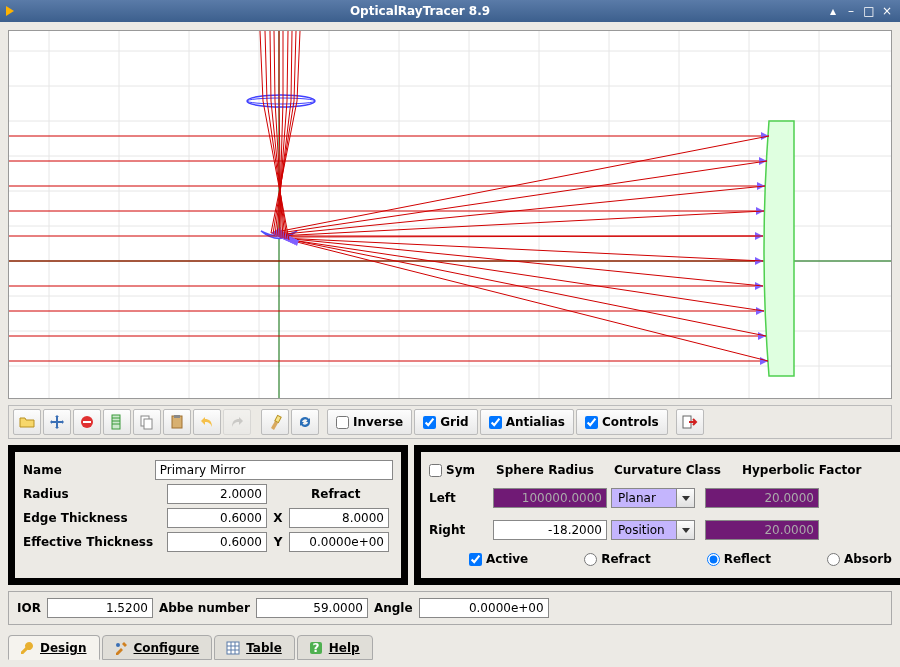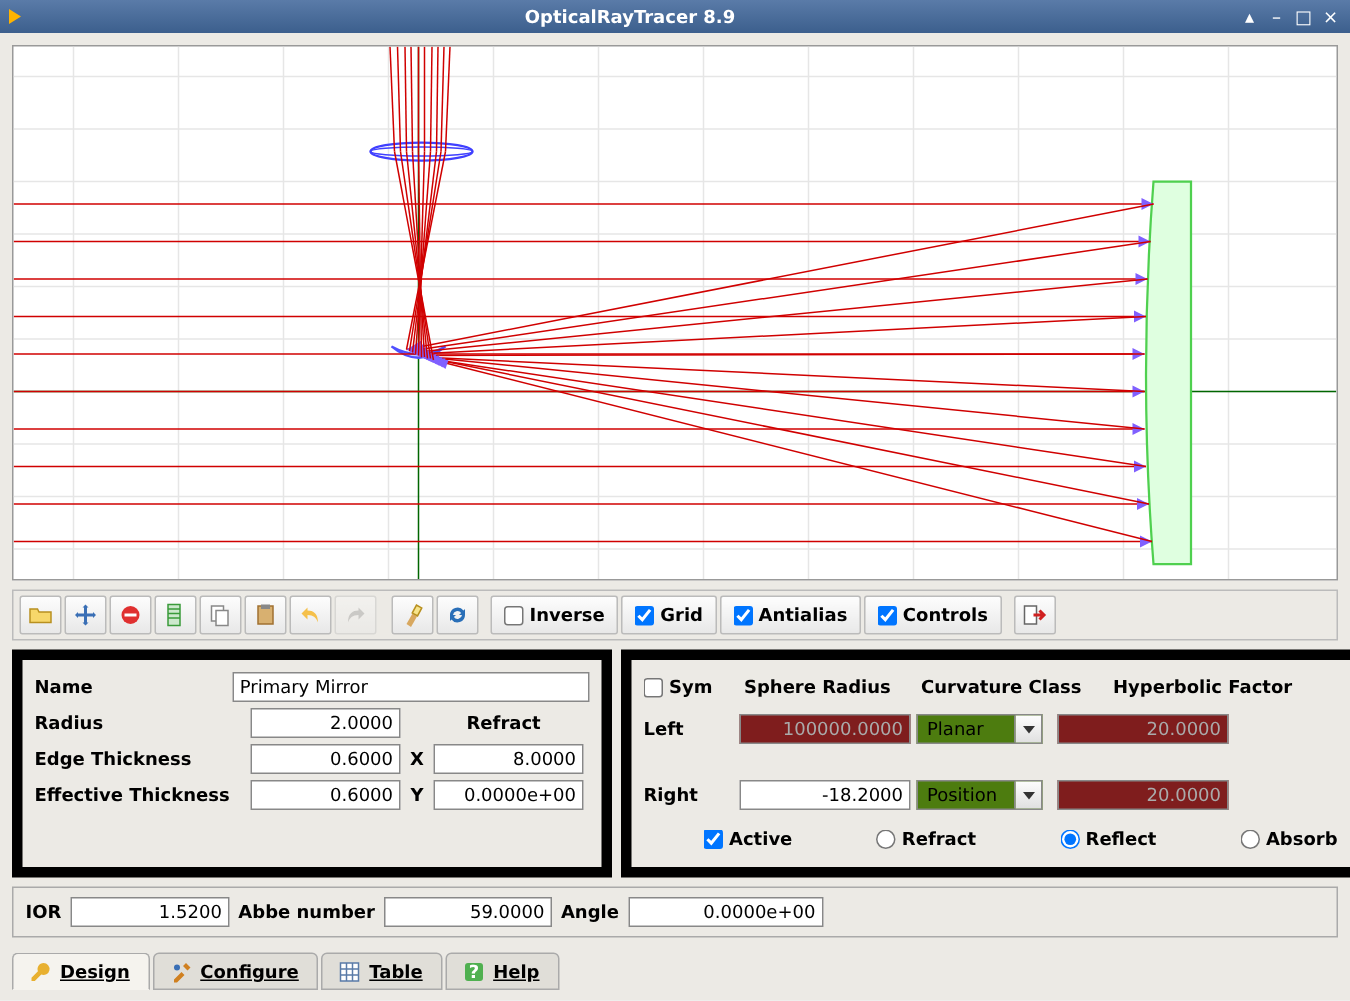--- a/index.html
+++ b/index.html
@@ -44,23 +44,23 @@
   .panel-left { width:400px; }
   .panel-right { flex:1; }
   .row { display:flex; align-items:center; height:24px; gap:4px; }
   .lbl { font-weight:bold; }
   .fld {
     background:#fff; border:1px solid #888; height:20px; text-align:right;
     padding:0 4px; line-height:18px; display:inline-block;
   }
   .fld.left { text-align:left; }
   .fld.ro { background:#e8e8e8; color:#555; }
-  .fld.disabled { background:#7f1d1d; color:#aaa; }
+  .fld.disabled { background:#701a75; color:#aaa; }
   .sel {
-    display:inline-flex; align-items:center; border:1px solid #888; background:#4d7c0f; height:20px;
+    display:inline-flex; align-items:center; border:1px solid #888; background:#c4b5fd; height:20px;
   }
   .sel .seltxt { padding:0 6px; min-width:64px; }
   .sel .selarr { width:18px; height:18px; border-left:1px solid #888; background:linear-gradient(#fdfdfd,#e0e0e0); display:flex; align-items:center; justify-content:center; }
   .sel .selarr::after { content:""; width:0;height:0;border-left:4px solid transparent;border-right:4px solid transparent;border-top:5px solid #333; }
 
   .radio-row { display:flex; align-items:center; gap:16px; height:26px; }
   .radio-row .rad { display:flex; align-items:center; gap:4px; font-weight:bold;padding-left:40px; }
 
   .ior-row { border:1px solid #aaa; background:#eceae5; margin-top:6px; padding:6px 8px; display:flex; align-items:center; gap:6px; }
 
@@ -328,21 +328,21 @@
       </div>
       <div class="row" style="margin-top:4px">
         <span class="lbl" style="width:60px">Left</span>
         <span class="fld disabled" style="width:114px">100000.0000</span>
         <span class="sel">
             <span class="seltxt">Planar</span>
             <span class="selarr"></span>
           </span>
         <span class="fld disabled" style="width:114px;margin-left:6px">20.0000</span>
       </div>
-      <div class="row" style="margin-top:20px">
+      <div class="row" style="margin-top:8px">
         <span class="lbl" style="width:60px">Right</span>
         <span class="fld" style="width:114px">-18.2000</span>
         <span class="sel">
             <span class="seltxt">Position</span>
             <span class="selarr"></span>
           </span>
         <span class="fld disabled" style="width:114px;margin-left:6px">20.0000</span>
       </div>
       <div class="radio-row" style="margin-top:4px">
         <span class="rad">

